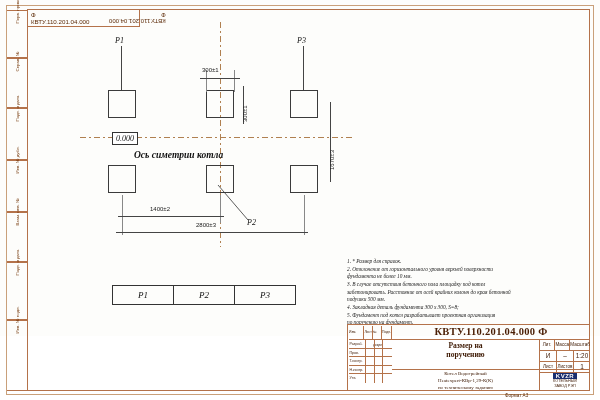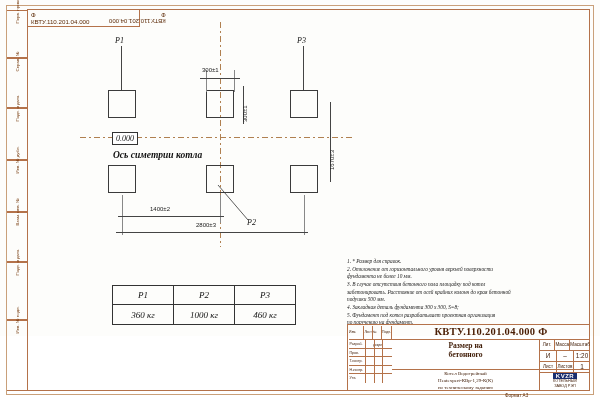--- a/index.html
+++ b/index.html
@@ -372,21 +372,21 @@
       <line x1="10" y1="10" x2="40" y2="45" stroke="#333" stroke-width="0.8"></line>
     </svg>
     <div class="lbl" style="left:157px; top:188px;">
       <span>Р2</span>
     </div>
 
     <div class="zerobox" style="left:22px; top:102px;">
       <span>0.000</span>
     </div>
 
-    <div class="axis-text" style="left:23px; top:120px;">
+    <div class="axis-text" style="left:44px; top:120px;">
       <span>Ось симетрии котла</span>
     </div>
 
     <div class="ext" style="left:116px; top:40px; width:1px; height:22px; background:#888;"></div>
     <div class="ext" style="left:144px; top:40px; width:1px; height:22px; background:#888;"></div>
     <div class="dimline" style="left:110px; top:48px; width:40px;"></div>
     <div class="dim" style="left:112px; top:37px;">
       <span>300±1</span>
     </div>
 
@@ -427,25 +427,20 @@
     <div>по поручению на фундамент.</div>
   </div>
 
   <table class="wtable">
     <tbody>
         <tr>
       <td class="hdr">Р1</td>
       <td class="hdr">Р2</td>
       <td class="hdr">Р3</td>
     </tr>
-    <tr>
-      <td>360 кг</td>
-      <td>1000 кг</td>
-      <td>460 кг</td>
-    </tr>
   </tbody>
     </table>
 
   <div class="tb">
 
     <div class="code">КВТУ.110.201.04.000  Ф</div>
 
     <div class="hdr-row">
       <div style="display:flex;height:100%;">
         <div class="c w1" style="width:17px;border-right:1px solid #b4724a;font-size:3.4px;color:#3e1a04;line-height:13px;">Изм.</div>
@@ -483,21 +478,21 @@
       <div class="r">
         <div class="c w1">Утв.</div>
         <div class="c w2"></div>
         <div class="c w3"></div>
         <div class="c w4"></div>
       </div>
     </div>
 
     <div class="title">
       <div>Размер на</div>
-      <div>бетонного</div>
+      <div>поручению</div>
     </div>
 
     <div class="sub">
       <div>Котел Водогрейный</div>
       <div>Heatexpert-КВр-1,29-К(К)</div>
       <div>по техническому заданию</div>
     </div>
 
     <div class="cellgrid">
       <div class="cg-row">

